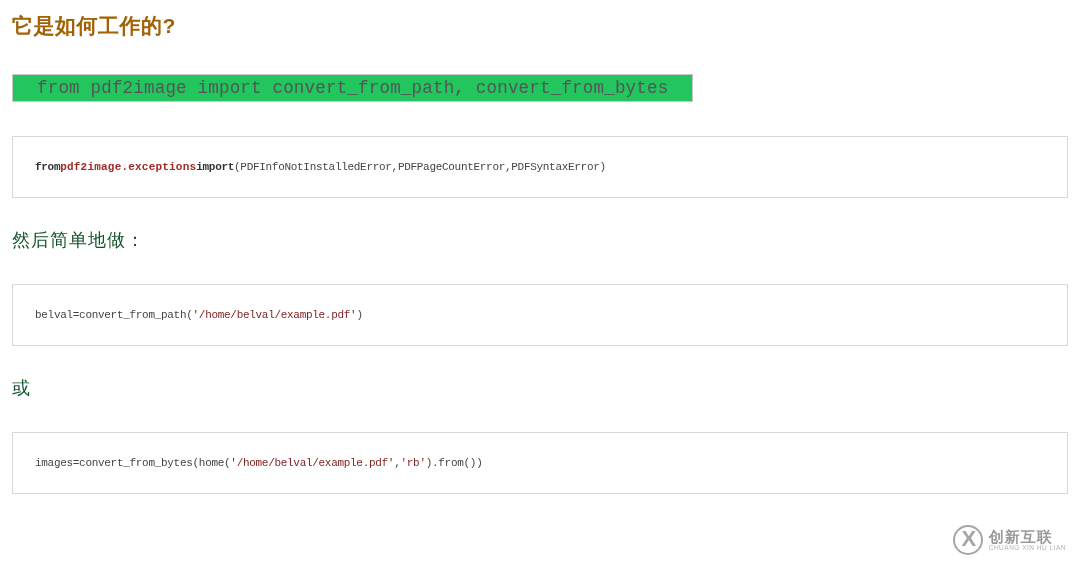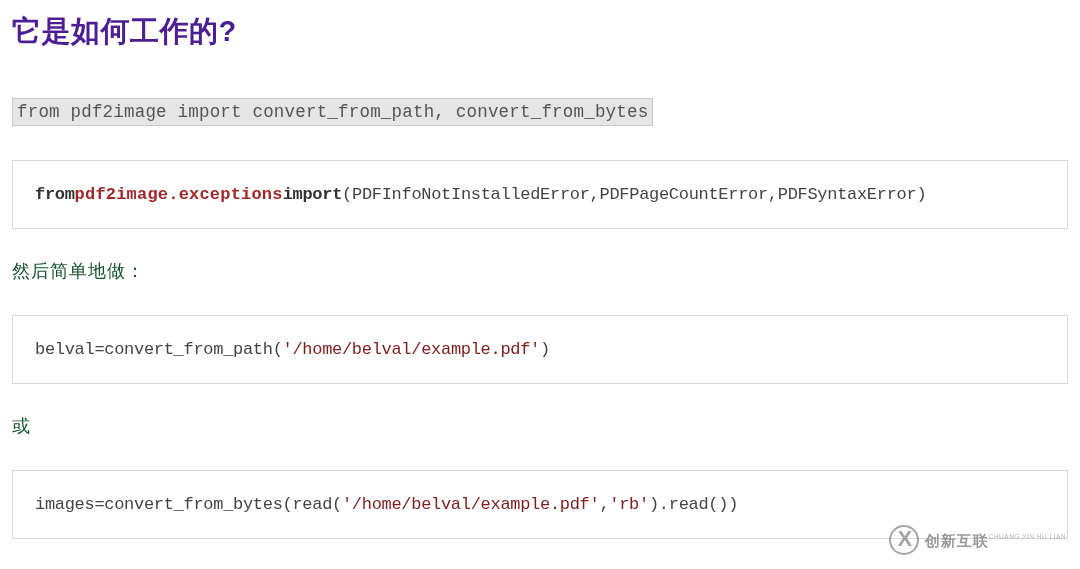--- a/index.html
+++ b/index.html
@@ -10,43 +10,43 @@
     body {
       font-family: -apple-system, BlinkMacSystemFont, "Segoe UI", "PingFang SC", "Microsoft YaHei", sans-serif;
       background: #ffffff;
       color: #333;
       padding: 12px;
       width: 1080px;
       height: 569px;
       position: relative;
     }
     .heading {
-      font-size: 29px;
+      font-size: 21px;
       font-weight: 700;
-      color: #4c1d95;
-      margin-bottom: 46px;
+      color: #a16207;
+      margin-bottom: 34px;
       letter-spacing: 0.5px;
     }
     .code-block-1 {
       border: 1px solid #c8c8c8;
-      background: #e5e5e5;
-      padding: 3px 4px;
+      background: #22c55e;
+      padding: 3px 24px;
       font-family: "Consolas", "Monaco", "Courier New", monospace;
       font-size: 17.5px;
       color: #555;
       display: inline-block;
       margin-bottom: 34px;
       letter-spacing: 0.2px;
     }
     .code-block-2 {
       border: 1px solid #d8d8d8;
       background: #ffffff;
       padding: 24px 22px;
       font-family: "Consolas", "Monaco", "Courier New", monospace;
-      font-size: 17px;
+      font-size: 11px;
       color: #333;
       margin-bottom: 30px;
       letter-spacing: -0.3px;
     }
     .text-p {
       font-size: 18px;
       color: #14532d;
       margin-bottom: 32px;
       letter-spacing: 1px;
     }
@@ -87,21 +87,21 @@
     .logo-x {
       font-size: 22px;
       font-weight: 900;
       color: #888;
       line-height: 1;
       transform: translateY(-1px);
       letter-spacing: -2px;
     }
     .logo-text {
       display: flex;
-      flex-direction: row;
+      flex-direction: column;
       line-height: 1;
     }
     .logo-cn {
       font-size: 15px;
       font-weight: 700;
       color: #777;
       letter-spacing: 1px;
     }
     .logo-en {
       font-size: 6.5px;
@@ -125,21 +125,21 @@
 
 <p class="text-p">然后简单地做：</p>
 
 <div class="code-block-2">
   <span class="plain">belval=convert_from_path(</span><span class="str">'/home/belval/example.pdf'</span><span class="plain">)</span>
 </div>
 
 <p class="text-p">或</p>
 
 <div class="code-block-2" style="margin-bottom:0;">
-  <span class="plain">images=convert_from_bytes(read(</span><span class="str">'/home/belval/example.pdf'</span><span class="plain">,</span><span class="str">'rb'</span><span class="plain">).read())</span>
+  <span class="plain">images=convert_from_bytes(home(</span><span class="str">'/home/belval/example.pdf'</span><span class="plain">,</span><span class="str">'rb'</span><span class="plain">).from())</span>
 </div>
 
 <div class="logo-wrap">
   <div class="logo-icon">
     <span class="logo-x">X</span>
   </div>
   <div class="logo-text">
     <span class="logo-cn">创新互联</span>
     <span class="logo-en">CHUANG XIN HU LIAN</span>
   </div>

